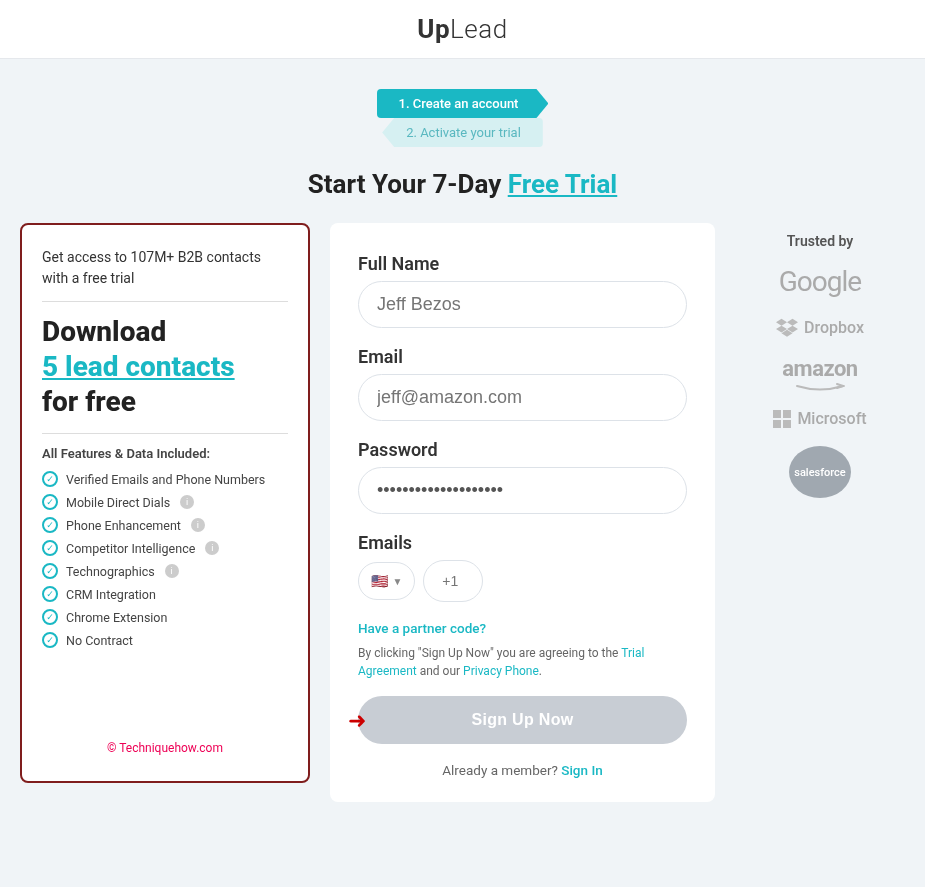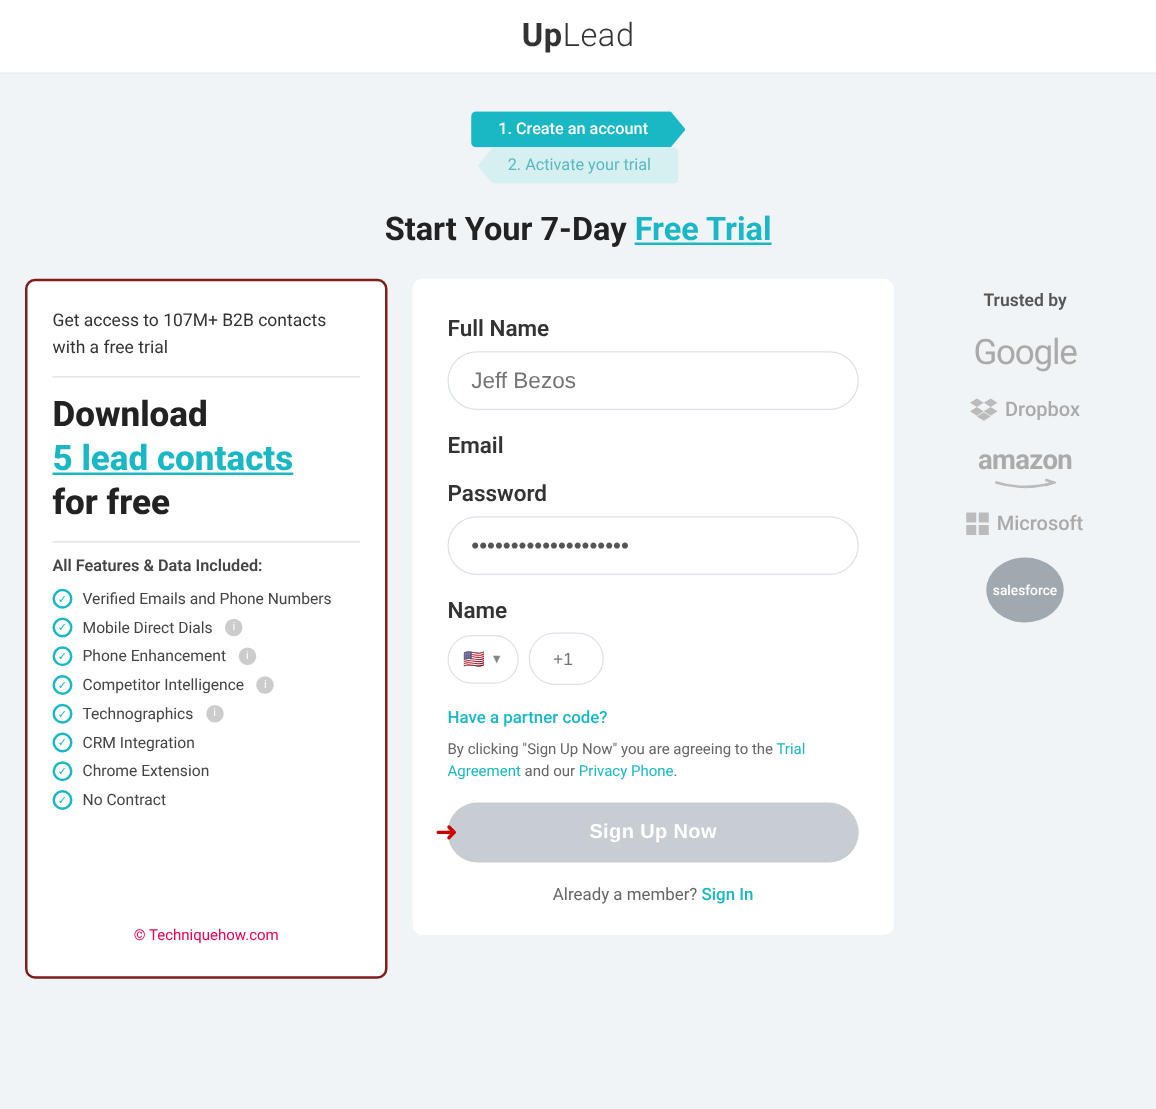--- a/index.html
+++ b/index.html
@@ -429,29 +429,30 @@
 
     <div class="center-panel">
 
       <div class="form-group">
         <label class="form-label">Full Name</label>
         <input class="form-input" type="text" placeholder="Jeff Bezos" style="">
       </div>
 
       <div class="form-group">
         <label class="form-label">Email</label>
+        <input class="form-input" type="email" placeholder="jeff@amazon.com" style="">
       </div>
 
       <div class="form-group">
         <label class="form-label">Password</label>
         <input class="form-input" type="password" value="····················" style="">
       </div>
 
       <div class="form-group">
-        <label class="form-label">Name</label>
+        <label class="form-label">Emails</label>
         <div class="phone-row">
           <div class="phone-flag">
             <span>🇺🇸</span>
             <span style="font-size:10px;color:#888;">▼</span>
           </div>
           <input class="phone-input" type="tel" style="max-width: 60px;" placeholder="+1">
         </div>
       </div>
 
       <a class="partner-link">Have a partner code?</a>

